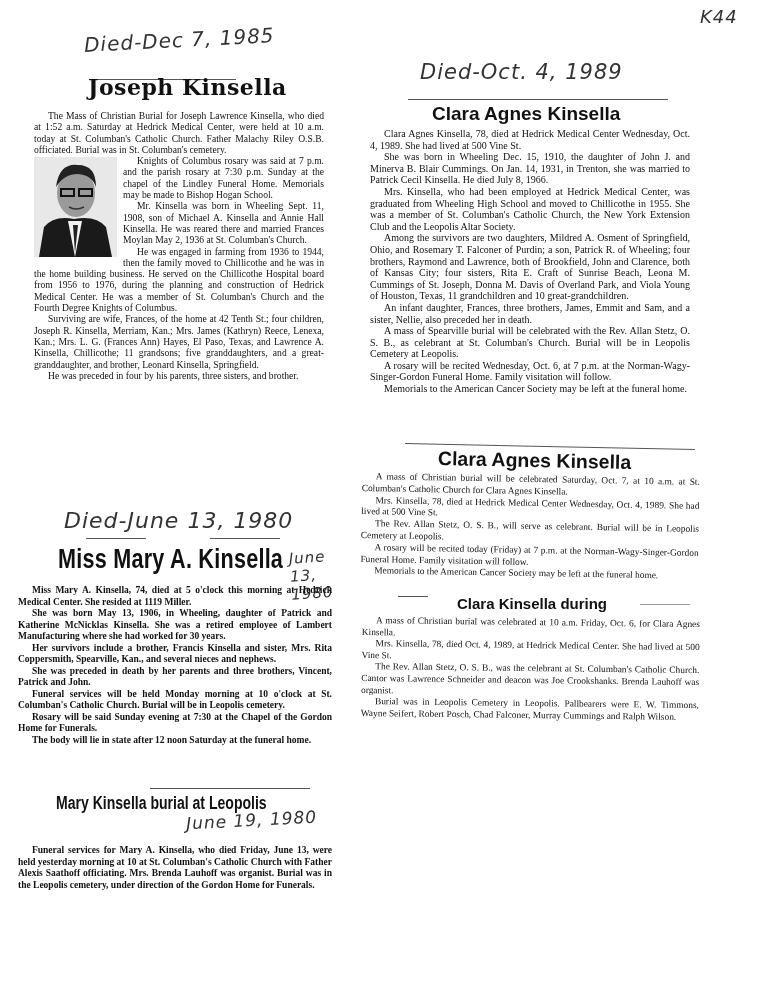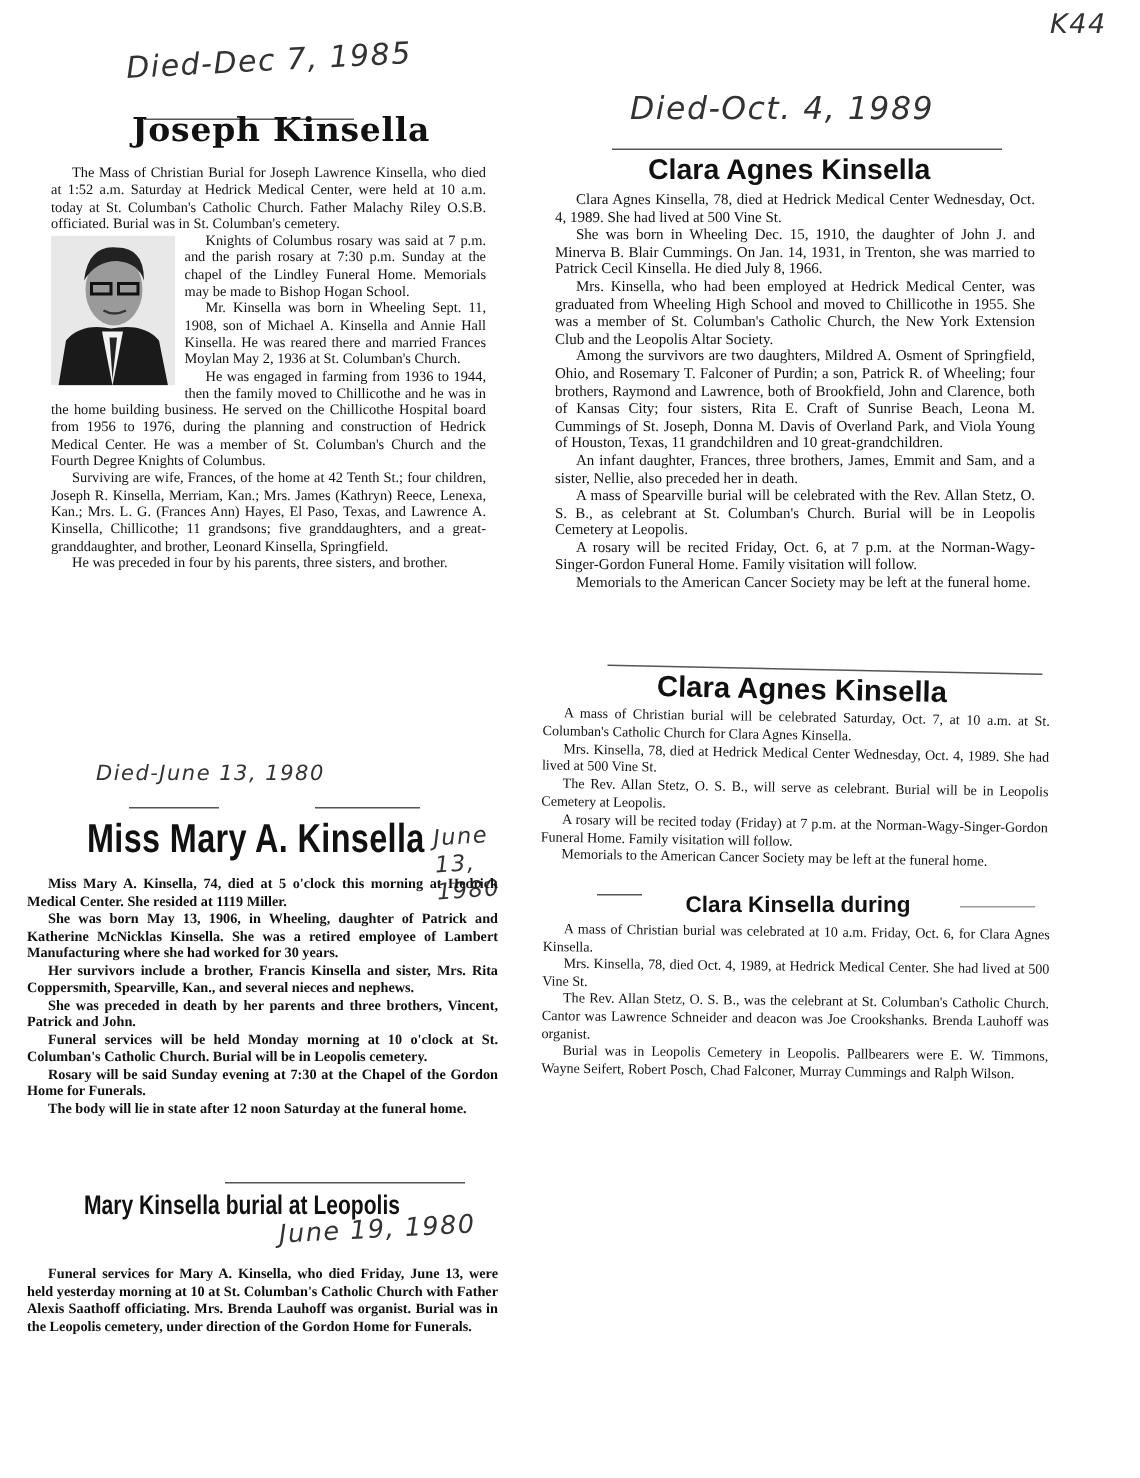--- a/index.html
+++ b/index.html
@@ -52,21 +52,21 @@
       <path d="M35 50 Q42 54 50 50" stroke="#333" stroke-width="1.5" fill="none"></path>
     </svg>
   </div>
   <p>Knights of Columbus rosary was said at 7 p.m. and the parish rosary at 7:30 p.m. Sunday at the chapel of the Lindley Funeral Home. Memorials may be made to Bishop Hogan School.</p>
   <p>Mr. Kinsella was born in Wheeling Sept. 11, 1908, son of Michael A. Kinsella and Annie Hall Kinsella. He was reared there and married Frances Moylan May 2, 1936 at St. Columban's Church.</p>
   <p>He was engaged in farming from 1936 to 1944, then the family moved to Chillicothe and he was in the home building business. He served on the Chillicothe Hospital board from 1956 to 1976, during the planning and construction of Hedrick Medical Center. He was a member of St. Columban's Church and the Fourth Degree Knights of Columbus.</p>
   <p>Surviving are wife, Frances, of the home at 42 Tenth St.; four children, Joseph R. Kinsella, Merriam, Kan.; Mrs. James (Kathryn) Reece, Lenexa, Kan.; Mrs. L. G. (Frances Ann) Hayes, El Paso, Texas, and Lawrence A. Kinsella, Chillicothe; 11 grandsons; five granddaughters, and a great-granddaughter, and brother, Leonard Kinsella, Springfield.</p>
   <p>He was preceded in four by his parents, three sisters, and brother.</p>
 </div>
 
-<div class="abs hand" style="left:64px;top:508px;font-size:14px;">Died-June 13, 1980</div>
+<div class="abs hand" style="left:64px;top:508px;font-size:22px;">Died-June 13, 1980</div>
 <div class="rule" style="left:86px;top:538px;width:60px;"></div>
 <div class="rule" style="left:210px;top:538px;width:70px;"></div>
 <div class="abs" id="mary-title">Miss Mary A. Kinsella</div>
 <div class="abs hand" style="left:290px;top:548px;width:50px;font-size:15px;line-height:18px;transform:rotate(-4deg);">June 13, 1980</div>
 <div class="abs clip" id="mary-body">
   <p>Miss Mary A. Kinsella, 74, died at 5 o'clock this morning at Hedrick Medical Center. She resided at 1119 Miller.</p>
   <p>She was born May 13, 1906, in Wheeling, daughter of Patrick and Katherine McNicklas Kinsella. She was a retired employee of Lambert Manufacturing where she had worked for 30 years.</p>
   <p>Her survivors include a brother, Francis Kinsella and sister, Mrs. Rita Coppersmith, Spearville, Kan., and several nieces and nephews.</p>
   <p>She was preceded in death by her parents and three brothers, Vincent, Patrick and John.</p>
   <p>Funeral services will be held Monday morning at 10 o'clock at St. Columban's Catholic Church. Burial will be in Leopolis cemetery.</p>
@@ -84,21 +84,21 @@
 <div class="abs hand" style="left:420px;top:60px;font-size:21px;">Died-Oct. 4, 1989</div>
 <div class="rule" style="left:408px;top:99px;width:260px;"></div>
 <div class="abs sans-title" id="clara1-title">Clara Agnes Kinsella</div>
 <div class="abs clip" id="clara1-body">
   <p>Clara Agnes Kinsella, 78, died at Hedrick Medical Center Wednesday, Oct. 4, 1989. She had lived at 500 Vine St.</p>
   <p>She was born in Wheeling Dec. 15, 1910, the daughter of John J. and Minerva B. Blair Cummings. On Jan. 14, 1931, in Trenton, she was married to Patrick Cecil Kinsella. He died July 8, 1966.</p>
   <p>Mrs. Kinsella, who had been employed at Hedrick Medical Center, was graduated from Wheeling High School and moved to Chillicothe in 1955. She was a member of St. Columban's Catholic Church, the New York Extension Club and the Leopolis Altar Society.</p>
   <p>Among the survivors are two daughters, Mildred A. Osment of Springfield, Ohio, and Rosemary T. Falconer of Purdin; a son, Patrick R. of Wheeling; four brothers, Raymond and Lawrence, both of Brookfield, John and Clarence, both of Kansas City; four sisters, Rita E. Craft of Sunrise Beach, Leona M. Cummings of St. Joseph, Donna M. Davis of Overland Park, and Viola Young of Houston, Texas, 11 grandchildren and 10 great-grandchildren.</p>
   <p>An infant daughter, Frances, three brothers, James, Emmit and Sam, and a sister, Nellie, also preceded her in death.</p>
   <p>A mass of Spearville burial will be celebrated with the Rev. Allan Stetz, O. S. B., as celebrant at St. Columban's Church. Burial will be in Leopolis Cemetery at Leopolis.</p>
-  <p>A rosary will be recited Friday, Oct. 6, at 7 p.m. at the Norman-Wagy-Singer-Gordon Funeral Home. Family visitation will follow.</p>
+  <p>A rosary will be recited Wednesday, Oct. 6, at 7 p.m. at the Norman-Wagy-Singer-Gordon Funeral Home. Family visitation will follow.</p>
   <p>Memorials to the American Cancer Society may be left at the funeral home.</p>
 </div>
 
 <div class="rule" style="left:405px;top:443px;width:290px;transform:rotate(1.2deg);transform-origin:left;"></div>
 <div class="abs sans-title" id="clara2-title">Clara Agnes Kinsella</div>
 <div class="abs clip" id="clara2-body">
   <p>A mass of Christian burial will be celebrated Saturday, Oct. 7, at 10 a.m. at St. Columban's Catholic Church for Clara Agnes Kinsella.</p>
   <p>Mrs. Kinsella, 78, died at Hedrick Medical Center Wednesday, Oct. 4, 1989. She had lived at 500 Vine St.</p>
   <p>The Rev. Allan Stetz, O. S. B., will serve as celebrant. Burial will be in Leopolis Cemetery at Leopolis.</p>
   <p>A rosary will be recited today (Friday) at 7 p.m. at the Norman-Wagy-Singer-Gordon Funeral Home. Family visitation will follow.</p>

